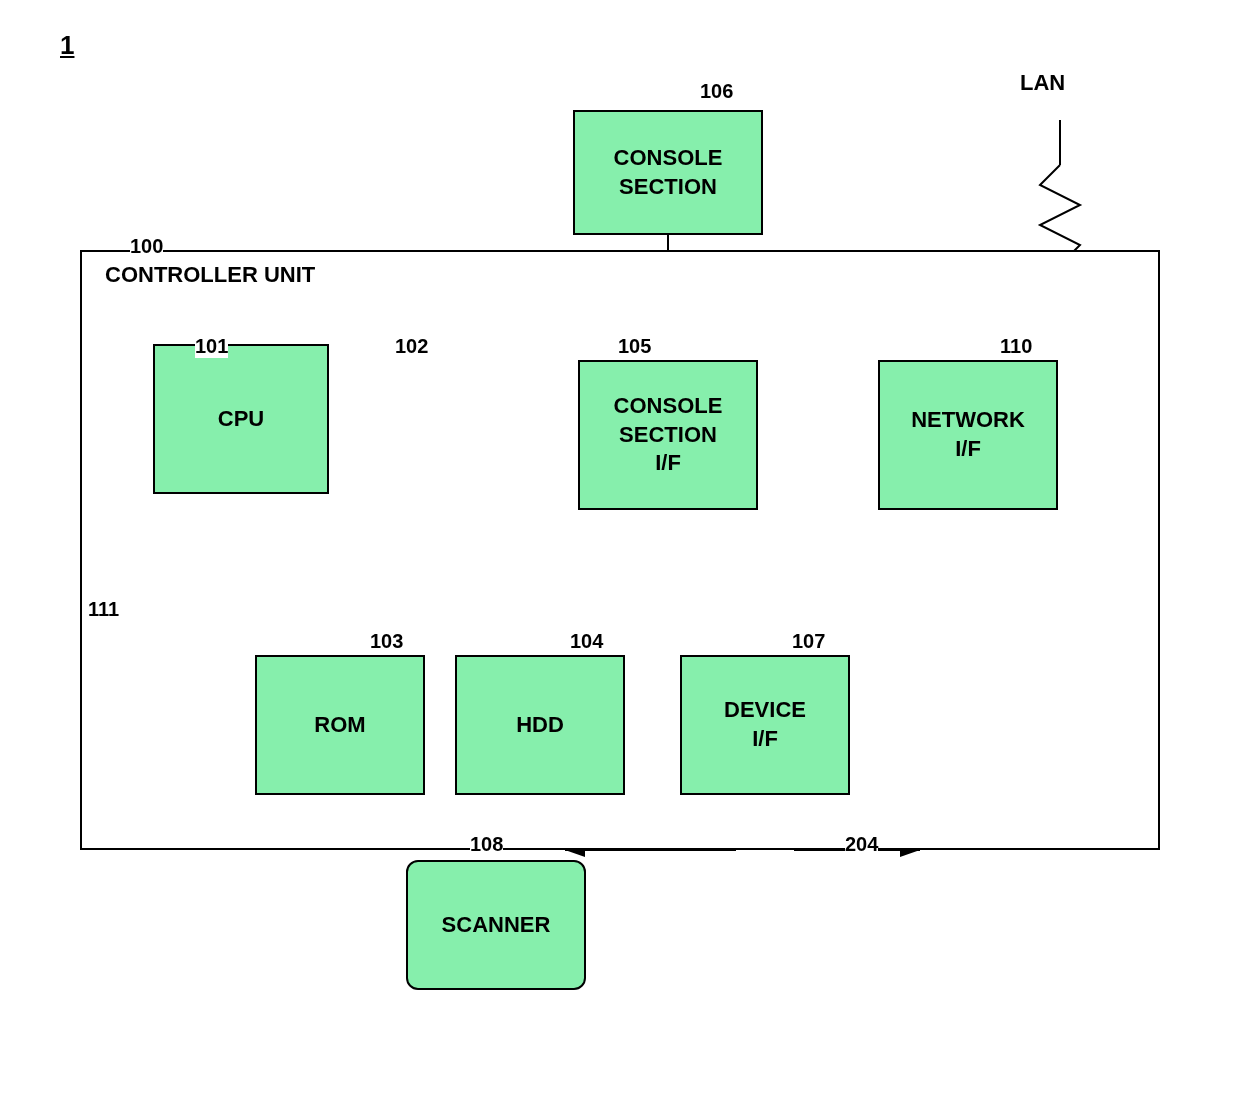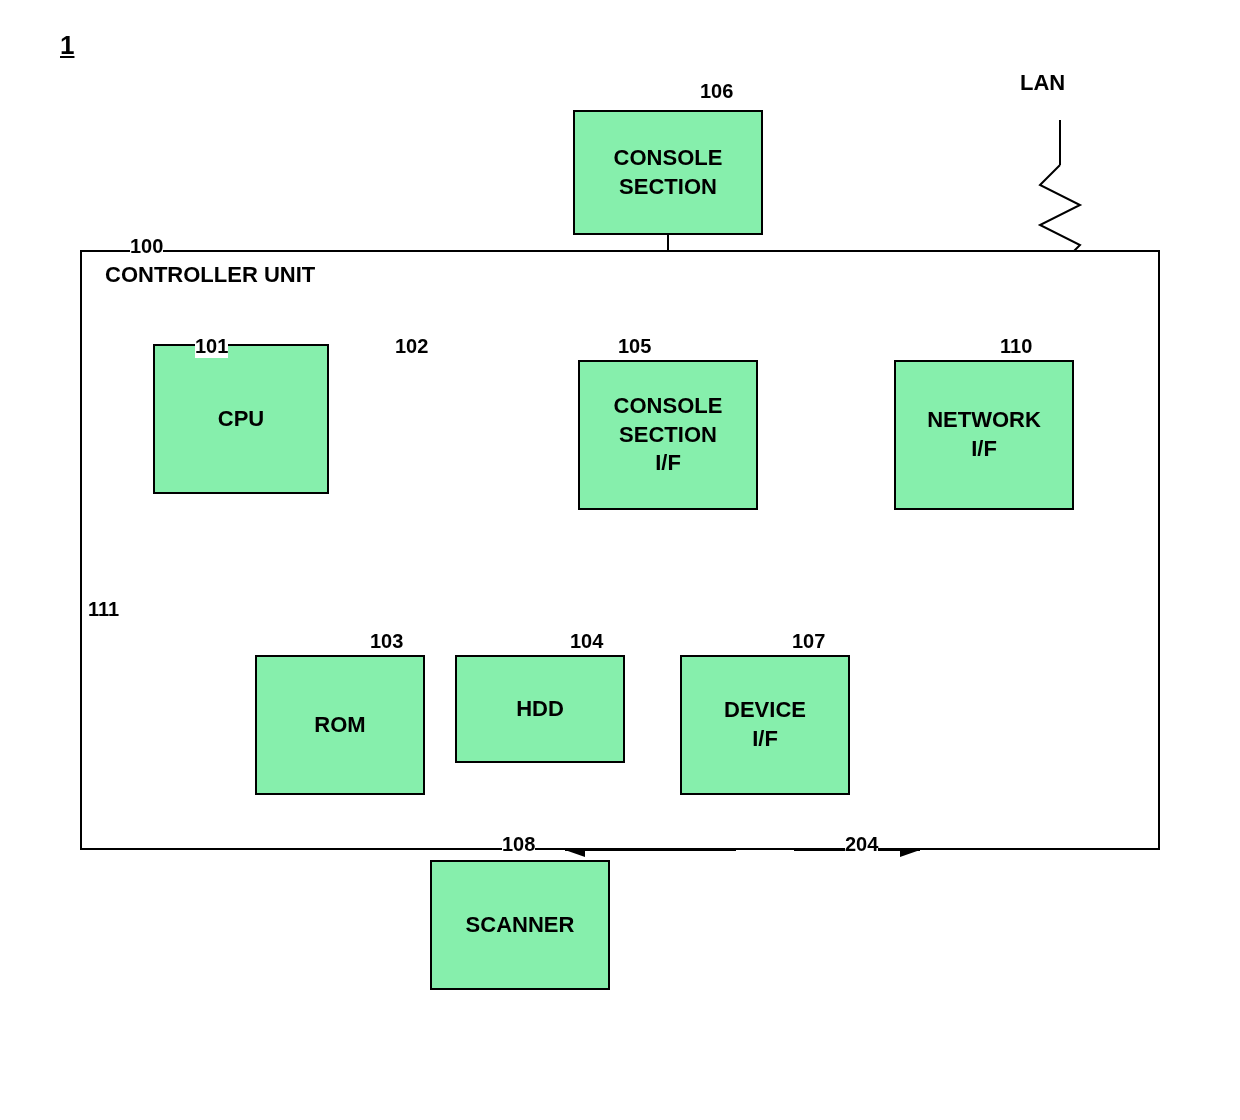--- a/index.html
+++ b/index.html
@@ -122,56 +122,56 @@
 
 
   <div class="label" style="top:335px; left:395px;">102</div>
 
   <div class="box" style="top:360px; left:578px; width:180px; height:150px;">
     <span>CONSOLE<br>SECTION<br>I/F</span>
   </div>
 
   <div class="label" style="top:335px; left:618px;">105</div>
 
-  <div class="box" style="top:360px; left:878px; width:180px; height:150px;margin-left:16px;">
+  <div class="box" style="top:360px; left:878px; width:180px; height:150px;">
     <span>NETWORK<br>I/F</span>
   </div>
 
   <div class="label" style="top:335px; left:1000px;">110</div>
 
   <div class="label" style="top:598px; left:88px;">111</div>
 
   <div class="box" style="top:655px; left:255px; width:170px; height:140px;">
     <span>ROM</span>
   </div>
 
   <div class="label" style="top:630px; left:370px;">103</div>
 
-  <div class="box" style="top:655px; left:455px; width:170px; height:108px;text-align:center;">
+  <div class="box" style="top:655px; left:455px; width:170px; height:140px;text-align:center;">
     <span>HDD</span>
   </div>
 
   <div class="label" style="top:630px; left:570px;">104</div>
 
   <div class="box" style="top:655px; left:680px; width:170px; height:140px;">
     <span>DEVICE<br>I/F</span>
   </div>
 
   <div class="label" style="top:630px; left:792px;">107</div>
 
   <div class="box" style="top:110px; left:573px; width:190px; height:125px;">
     <span>CONSOLE<br>SECTION</span>
   </div>
 
   <div class="label" style="top:80px; left:700px;">106</div>
 
   <div class="label" style="top:70px; left:1020px; font-size:22px;">LAN</div>
 
-  <div class="box" style="top:860px; left:430px; width:180px; height:130px;">
+  <div class="box" style="top:860px; left:406px; width:180px; height:130px;border-radius:12px;">
     <span>SCANNER</span>
   </div>
 
-  <div class="label" style="top:833px; left:470px;margin-left:32px;">108</div>
+  <div class="label" style="top:833px; left:470px;">108</div>
 
 
   <div class="label" style="top:833px; left:845px;">204</div>
 
 </div>
 
 </body></html>

